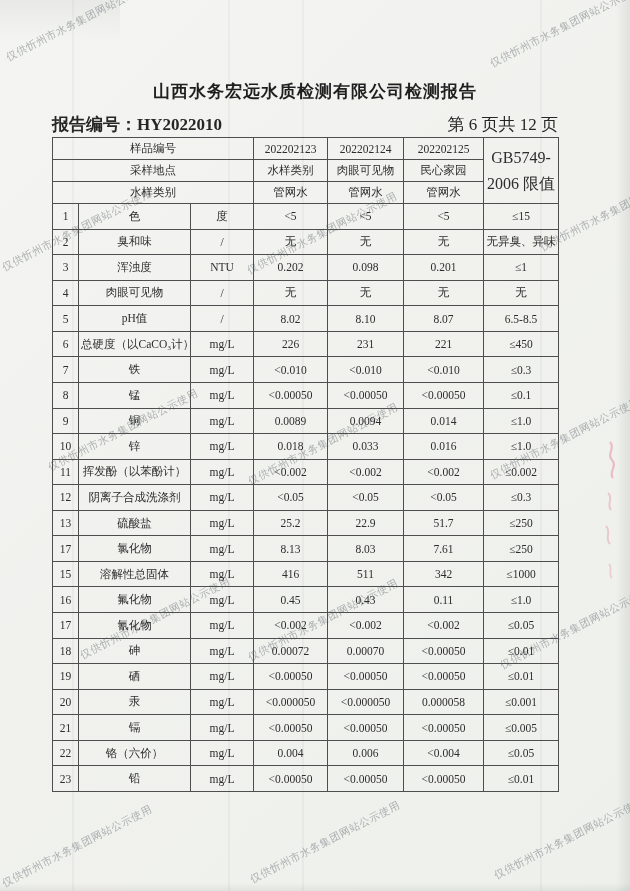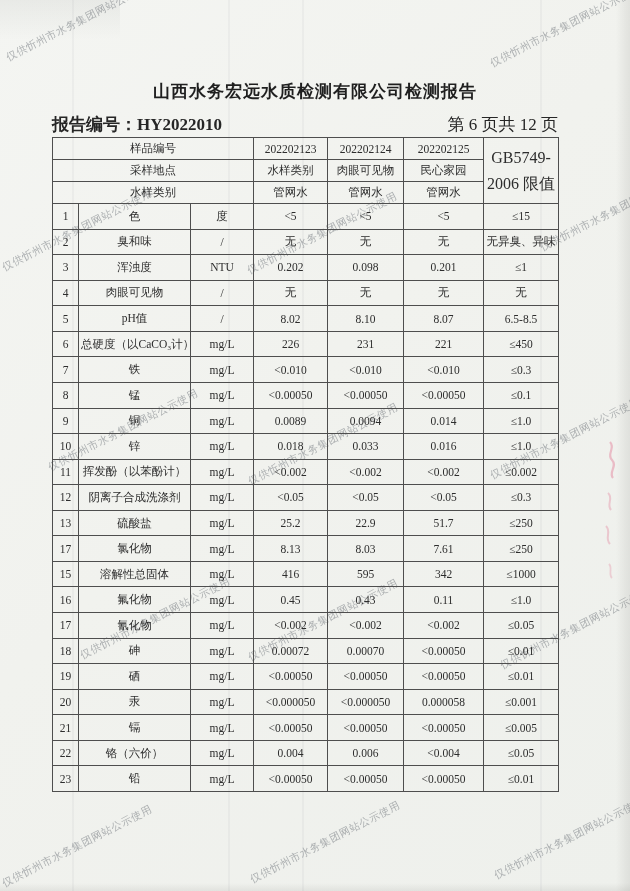--- a/index.html
+++ b/index.html
@@ -247,21 +247,21 @@
           <td>8.13</td>
           <td>8.03</td>
           <td>7.61</td>
           <td>≤250</td>
         </tr>
         <tr>
           <td>15</td>
           <td class="name-cell">溶解性总固体</td>
           <td>mg/L</td>
           <td>416</td>
-          <td>595</td>
+          <td>511</td>
           <td>342</td>
           <td>≤1000</td>
         </tr>
         <tr>
           <td>16</td>
           <td class="name-cell">氟化物</td>
           <td>mg/L</td>
           <td>0.45</td>
           <td>0.43</td>
           <td>0.11</td>

